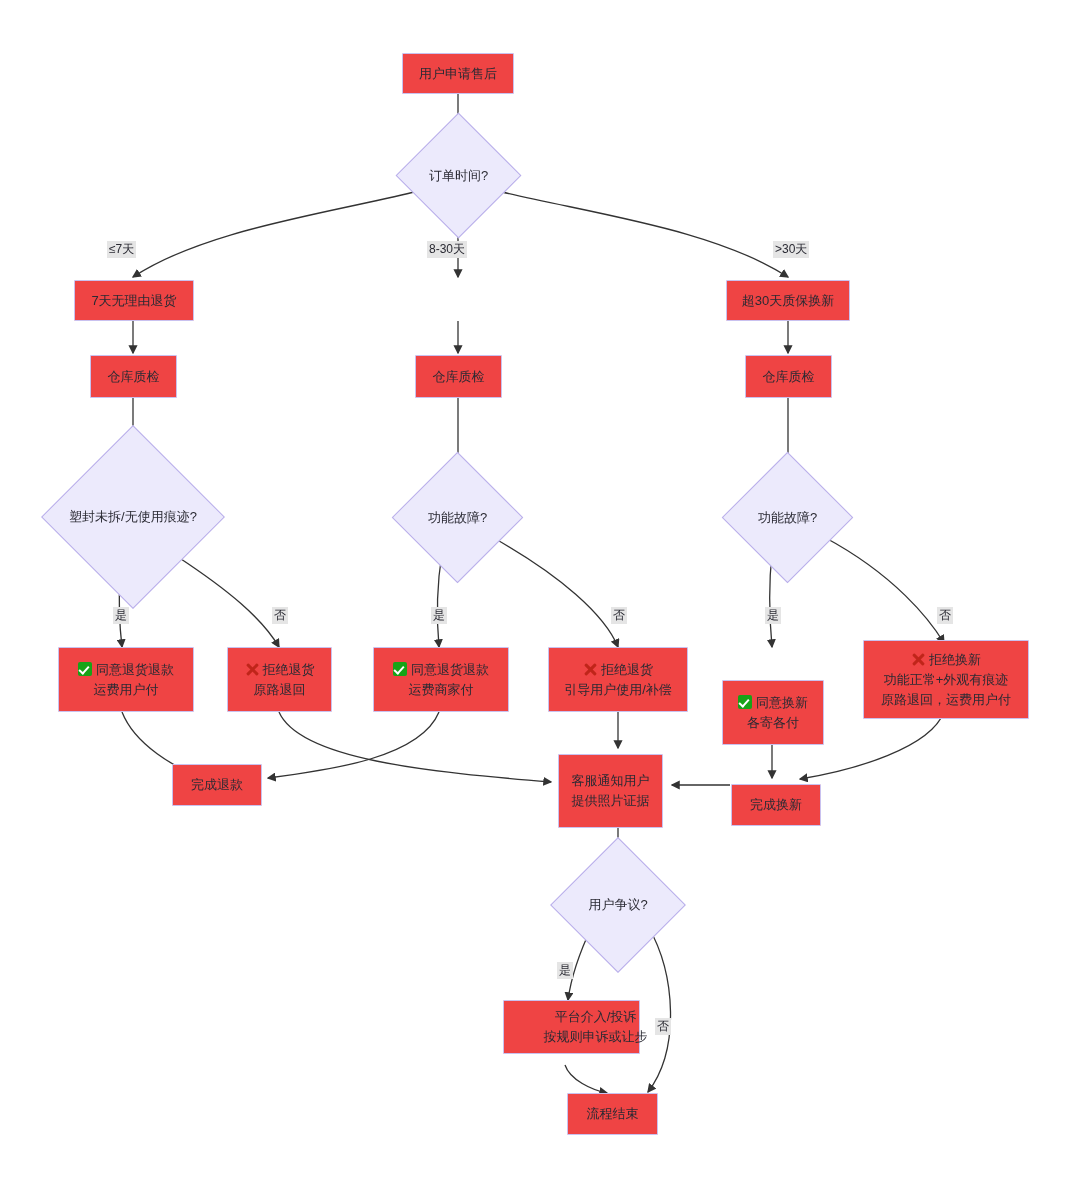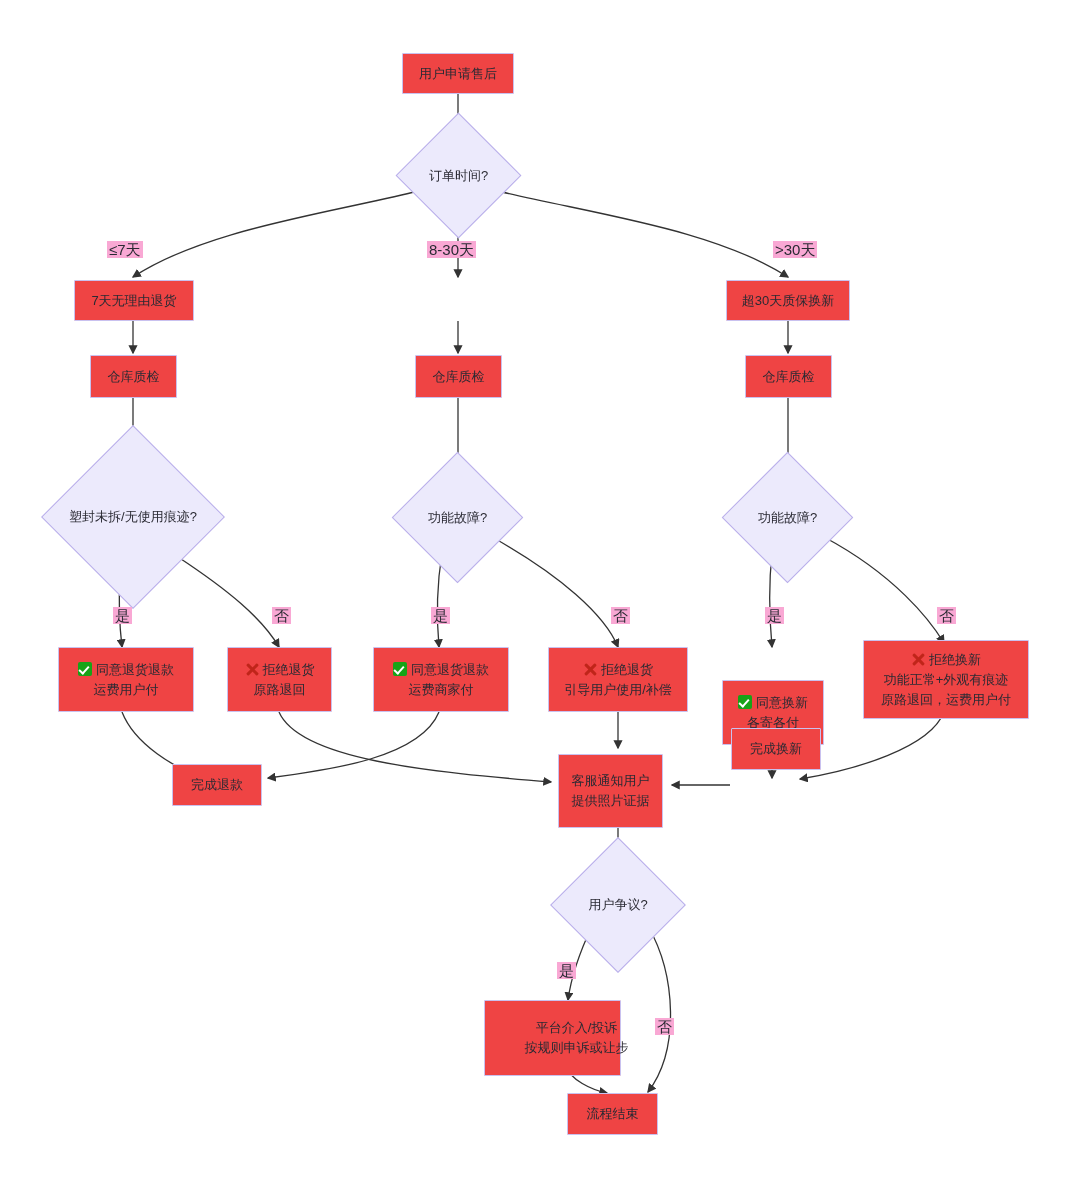--- a/index.html
+++ b/index.html
@@ -67,23 +67,23 @@
     left: 50%;
     top: 50%;
     transform: translate(-50%, -50%);
     font-size: 13px;
     line-height: 18px;
     white-space: nowrap;
     color: #2a2a33;
   }
   .edge-label {
     position: absolute;
-    background: #f9a8d4;
-    color: #2a2a33;
-    font-size: 15px;
+    background: #e5e5e5;
+    color: #2a2a33;
+    font-size: 12px;
     line-height: 15px;
     padding: 1px 2px;
     white-space: nowrap;
     z-index: 3;
   }
   .mark {
     display: inline-block;
     width: 14px;
     height: 14px;
     vertical-align: -2px;
@@ -266,33 +266,33 @@
 
   <div class="node" style="left:172px; top:764px; width:90px; height:42px;">
     <span class="ln">完成退款</span>
   </div>
 
   <div class="node" style="left:558px; top:754px; width:105px; height:74px;">
     <span class="ln">客服通知用户</span>
     <span class="ln">提供照片证据</span>
   </div>
 
-  <div class="node" style="left:731px; top:728px; width:90px; height:42px;">
+  <div class="node" style="left:731px; top:784px; width:90px; height:42px;">
     <span class="ln">完成换新</span>
   </div>
 
   <div class="diamond" style="left:570px; top:857px; width:96px; height:96px;">
     <div class="dshape"></div>
     <div class="dlabel">用户争议?</div>
   </div>
 
   <div class="edge-label" style="left:557px; top:962px;">是</div>
   <div class="edge-label" style="left:655px; top:1018px;">否</div>
 
-  <div class="node" style="left:484px; top:1000px; width:137px; height:76px;padding-left:48px;">
+  <div class="node" style="left:503px; top:1000px; width:137px; height:54px;padding-left:48px;">
     <span class="ln">平台介入/投诉</span>
     <span class="ln">按规则申诉或让步</span>
   </div>
 
   <div class="node" style="left:567px; top:1093px; width:91px; height:42px;">
     <span class="ln">流程结束</span>
   </div>
 
 </div>
 

